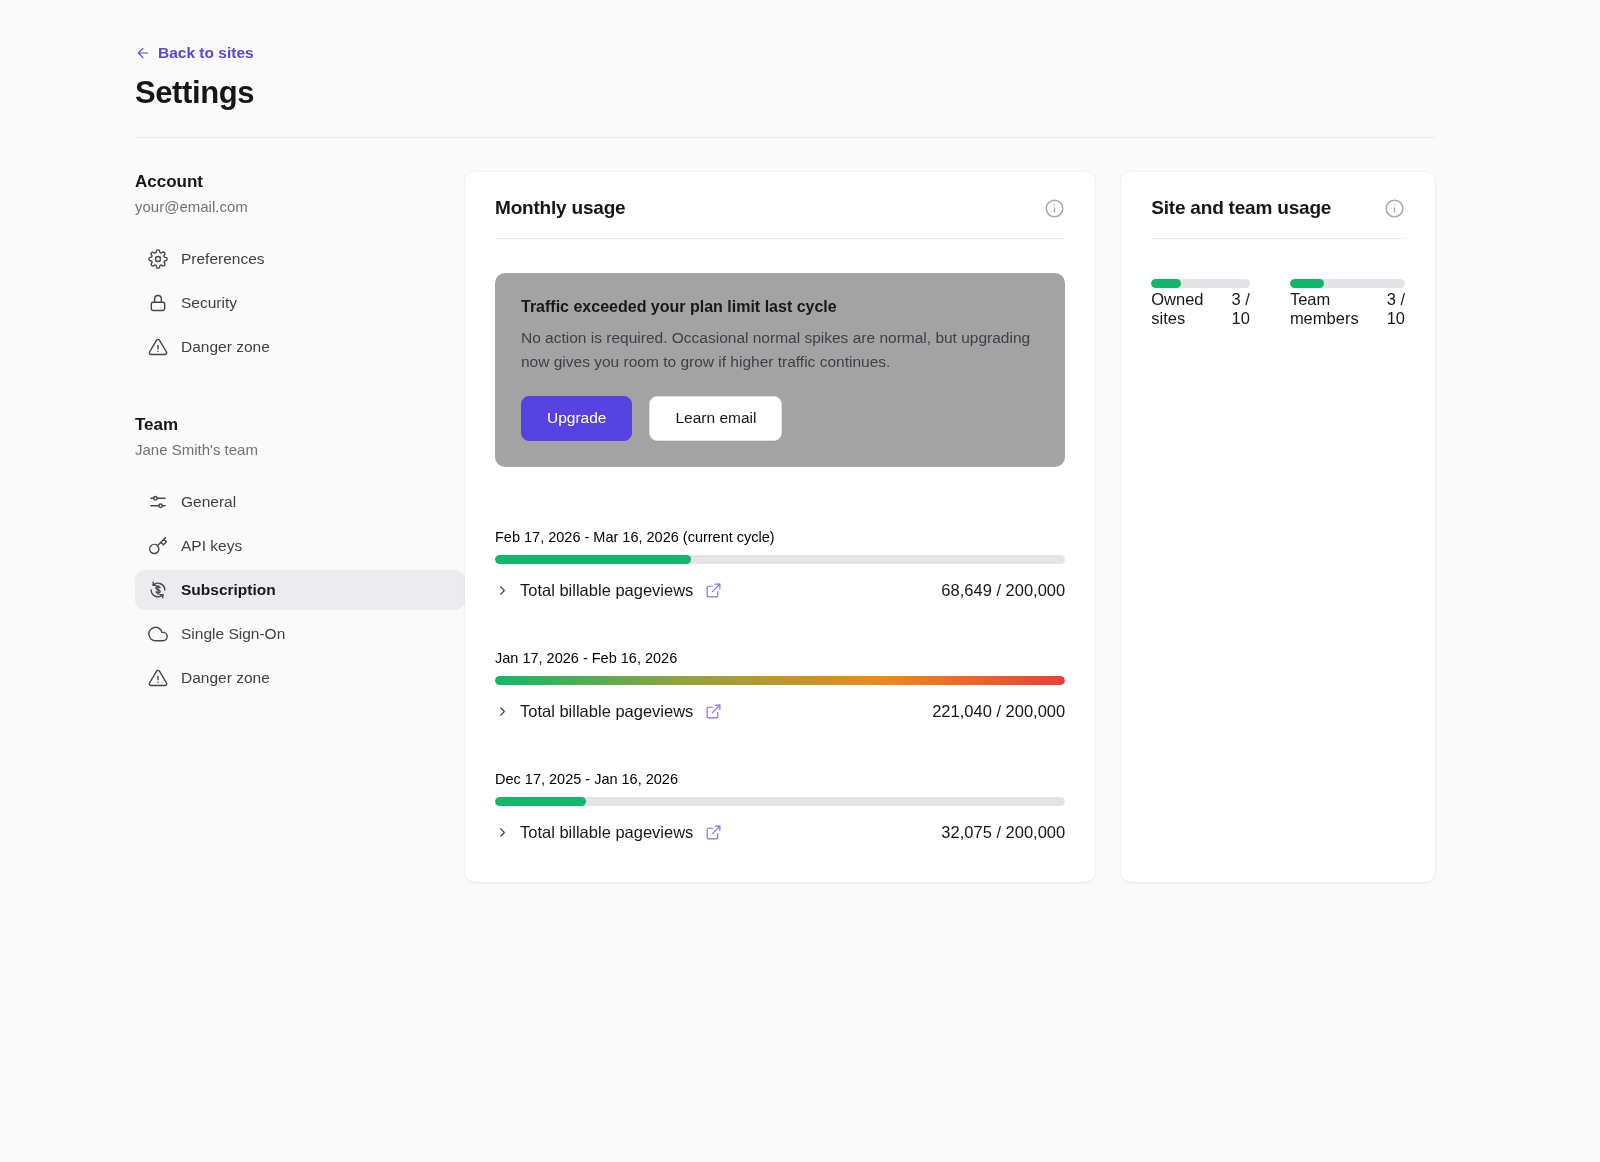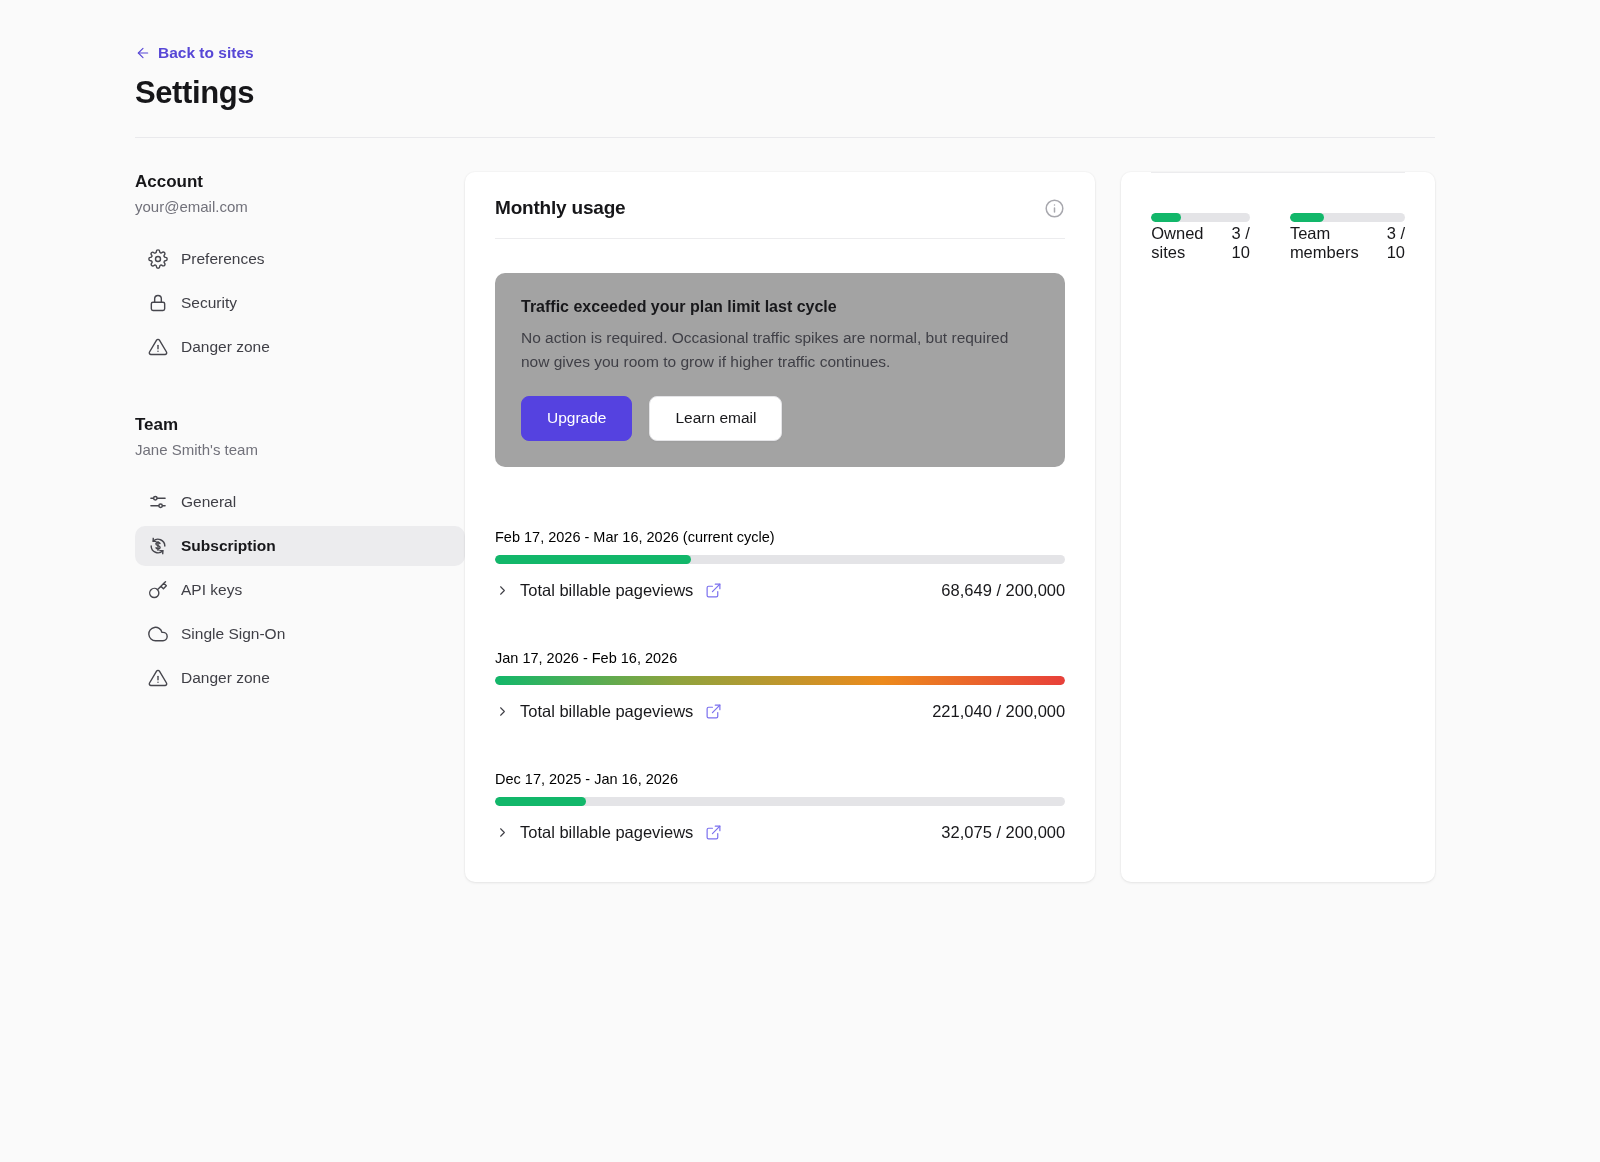--- a/index.html
+++ b/index.html
@@ -155,40 +155,40 @@
                   <line x1="3.5" y1="7.5" x2="6.6" y2="7.5"></line>
                   <circle cx="8.8" cy="7.5" r="2.1"></circle>
                   <line x1="11" y1="7.5" x2="20.5" y2="7.5"></line>
                   <line x1="3.5" y1="16.5" x2="12.9" y2="16.5"></line>
                   <circle cx="15.1" cy="16.5" r="2.1"></circle>
                   <line x1="17.3" y1="16.5" x2="20.5" y2="16.5"></line>
                 </svg>
             </span>
             <span>General</span>
           </div>
+          <div class="side-item">
+            <span class="icon">
+              <svg viewBox="0 0 24 24">
+                  <path d="M21 2l-2 2m-7.61 7.61a5.5 5.5 0 1 1-7.778 7.778 5.5 5.5 0 0 1 7.777-7.777zm0 0L15.5 7.5m0 0l3 3L22 7l-3-3m-3.5 3.5L19 4"></path>
+                </svg>
+            </span>
+            <span>API keys</span>
+          </div>
           <div class="side-item selected">
             <span class="icon">
               <svg viewBox="0 0 24 24">
                   <path d="M12 6.8v10.4"></path>
                   <path d="M14.4 9c-.5-.8-1.3-1.3-2.4-1.3-1.4 0-2.5.8-2.5 1.9 0 2.5 5 1.3 5 3.9 0 1.1-1.1 1.9-2.5 1.9-1.1 0-1.9-.5-2.4-1.3"></path>
                   <path d="M20.2 12a8.2 8.2 0 0 0-14-5.7"></path>
                   <polyline points="6.3 2.8 6.2 6.3 9.7 6.4"></polyline>
                   <path d="M3.8 12a8.2 8.2 0 0 0 14 5.7"></path>
                   <polyline points="17.7 21.2 17.8 17.7 14.3 17.6"></polyline>
                 </svg>
             </span>
             <span>Subscription</span>
-          </div>
-          <div class="side-item">
-            <span class="icon">
-              <svg viewBox="0 0 24 24">
-                  <path d="M21 2l-2 2m-7.61 7.61a5.5 5.5 0 1 1-7.778 7.778 5.5 5.5 0 0 1 7.777-7.777zm0 0L15.5 7.5m0 0l3 3L22 7l-3-3m-3.5 3.5L19 4"></path>
-                </svg>
-            </span>
-            <span>API keys</span>
           </div>
           <div class="side-item">
             <span class="icon">
               <svg viewBox="0 0 24 24">
                   <path d="M18 10h-1.26A8 8 0 1 0 9 20h9a5 5 0 0 0 0-10z"></path>
                 </svg>
             </span>
             <span>Single Sign-On</span>
           </div>
           <div class="side-item">
@@ -217,21 +217,21 @@
                 <line x1="12" y1="16" x2="12" y2="11.5"></line>
                 <line x1="12" y1="8" x2="12.01" y2="8"></line>
               </svg>
           </span>
         </div>
         <div class="card-divider"></div>
         <div class="card-body">
 
           <div class="alert">
             <div class="alert-title">Traffic exceeded your plan limit last cycle</div>
-            <p class="alert-body">No action is required. Occasional traffic spikes are normal, but required now gives you room to grow if higher traffic continues.</p>
+            <p class="alert-body">No action is required. Occasional normal spikes are normal, but upgrading now gives you room to grow if higher traffic continues.</p>
             <div class="alert-actions">
               <button class="btn primary">Upgrade</button>
               <button class="btn secondary">Learn email</button>
             </div>
           </div>
 
           <div class="cycles">
 
             <div class="cycle">
               <div class="cycle-date">Feb 17, 2026 - Mar 16, 2026 (current cycle)</div>
@@ -306,20 +306,30 @@
                 </div>
                 <div class="cycle-val">32,075 / 200,000</div>
               </div>
             </div>
 
           </div>
         </div>
       </section>
 
       <section class="card">
+        <div class="card-head">
+          <h3>Site and team usage</h3>
+          <span class="info-btn">
+            <svg viewBox="0 0 24 24" stroke-width="1.5">
+                <circle cx="12" cy="12" r="9.5"></circle>
+                <line x1="12" y1="16" x2="12" y2="11.5"></line>
+                <line x1="12" y1="8" x2="12.01" y2="8"></line>
+              </svg>
+          </span>
+        </div>
         <div class="card-divider"></div>
         <div class="stats">
           <div class="stat">
             <div class="track">
               <div class="fill green" style="width: 30%;"></div>
             </div>
             <div class="stat-row">
               <span class="stat-label">Owned sites</span>
               <span class="stat-val">3 / 10</span>
             </div>

